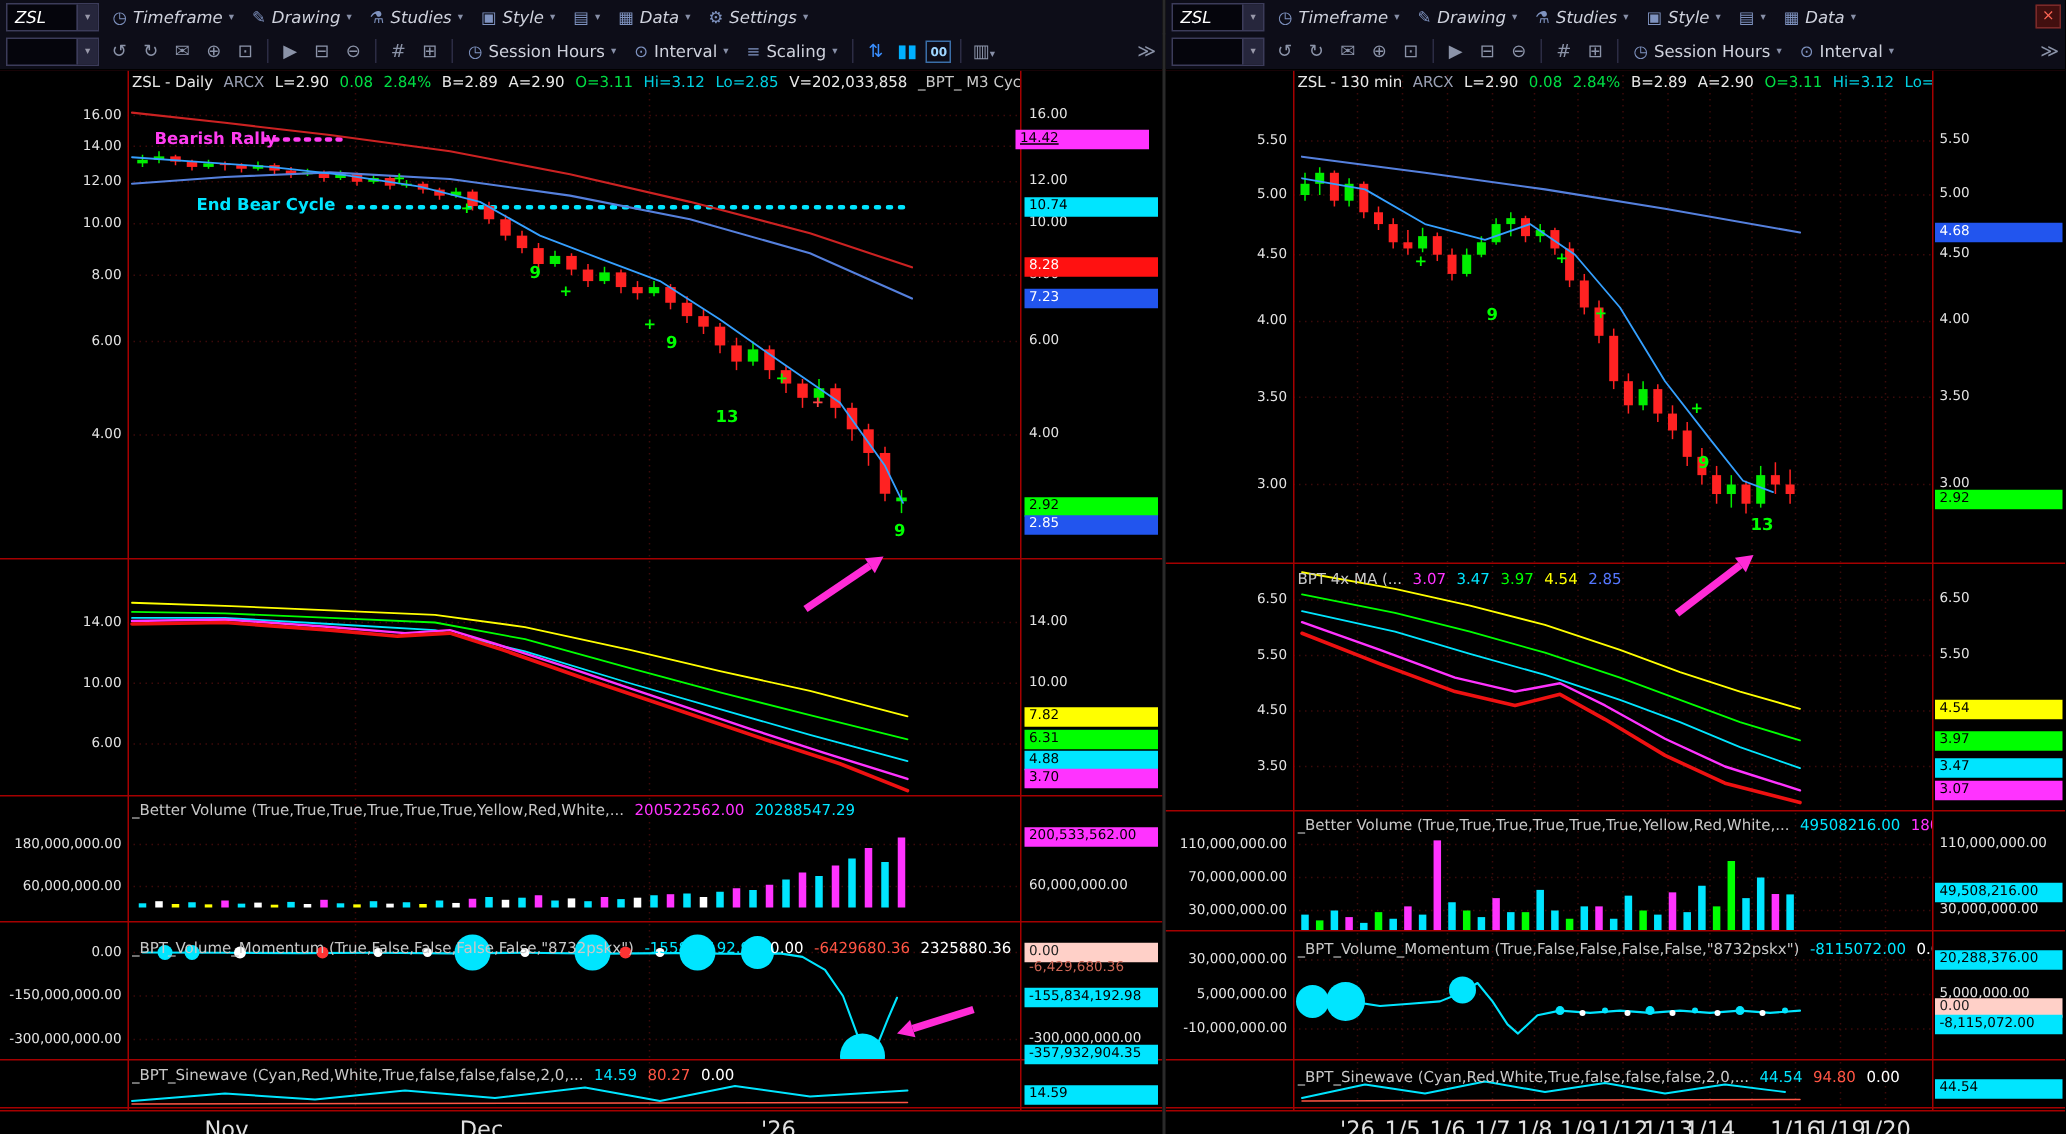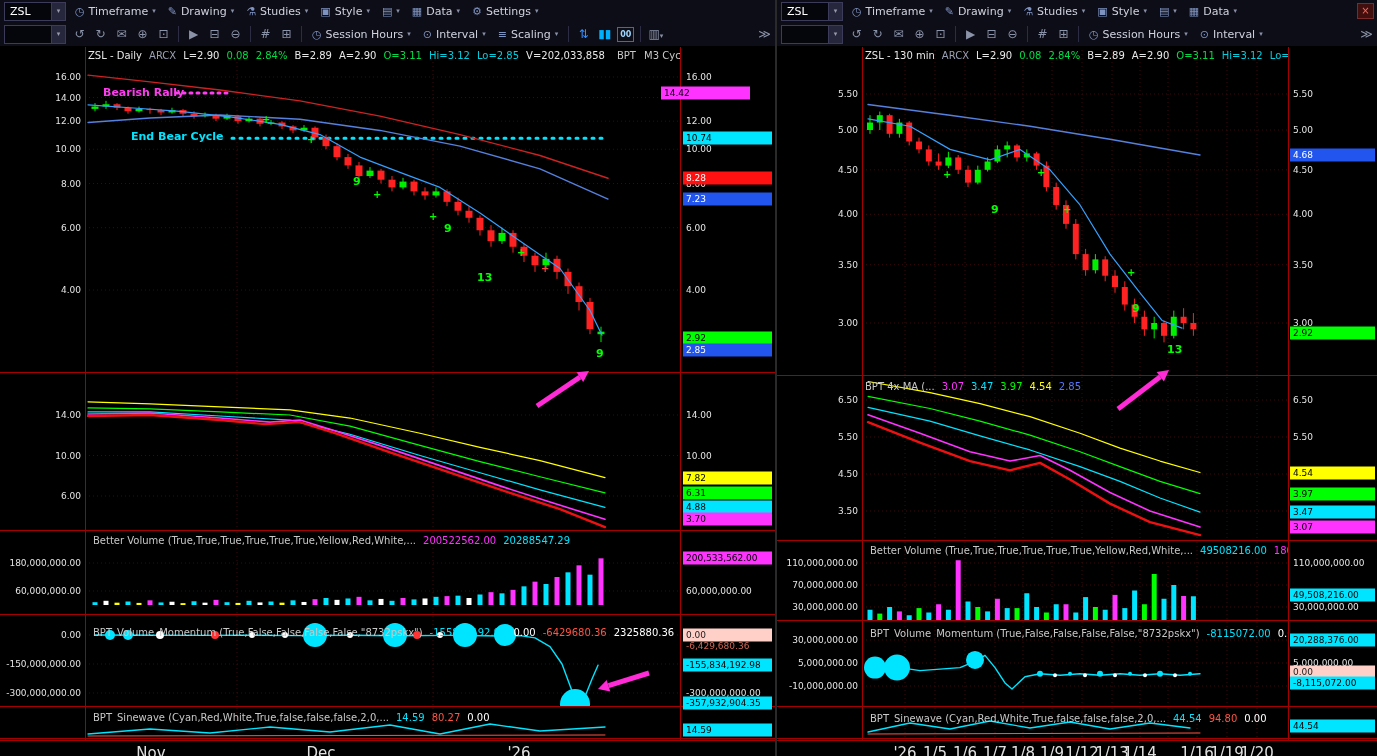--- a/index.html
+++ b/index.html
@@ -1,20 +1,20 @@
 <!DOCTYPE html>
 <html><head>
 <meta charset="utf-8">
 <style>
   html,body{margin:0;padding:0;background:#000;}
   #app{position:relative;width:1377px;height:756px;background:#000;overflow:hidden;
        font-family:"DejaVu Sans",sans-serif;}
   .panel{position:absolute;top:0;height:756px;overflow:hidden;background:#000;}
   .tb{position:absolute;left:0;right:0;display:flex;align-items:center;z-index:20;}
-  .tb1{top:0;height:22px;background:#0d0d18;border-bottom:1px solid #23233a;}
+  .tb1{top:0;height:22px;background:#0d0d18;border-bottom:1px solid #23233a;font-style:italic;}
   .tb2{top:22px;height:24px;background:#0d0d18;border-bottom:1px solid #000;}
   .combo{display:flex;align-items:center;height:17px;background:#05050c;border:1px solid #3c3c5a;margin:0 3px 0 4px;}
   .cval{min-width:36px;padding:0 5px;color:#fff;font-size:11px;}
   .cdd{width:13px;text-align:center;font-size:7px;color:#99a;background:#26263c;border-left:1px solid #3c3c5a;height:100%;line-height:16px;}
   .mbtn{display:flex;align-items:center;gap:4px;padding:0 6px;height:100%;white-space:nowrap;cursor:default;}
   .mic{color:#7f93c0;font-size:11px;}
   .mlb{color:#cfd2dd;font-size:11px;}
   .mcv{color:#8890a8;font-size:7px;}
   .tbi{min-width:19px;text-align:center;color:#8b93a8;font-size:12px;padding:0 1px;}
   .boxic{border:1px solid #3a6ea8;color:#9fd6ff;font-size:8px;font-weight:bold;padding:0 2px;margin:0 2px;height:13px;line-height:13px;}
@@ -240,21 +240,21 @@
         <span class="ylab" style="top: 149.215px;">10.00</span>
         <span class="ylab" style="top: 183.5px;">8.00</span>
         <span class="ylab" style="top: 227.701px;">6.00</span>
         <span class="ylab" style="top: 290px;">4.00</span>
         <span class="plab" style="top: 77px; left: 683px; width: 86px;">16.00</span>
         <span class="plab" style="top: 121.201px; left: 683px; width: 86px;">12.00</span>
         <span class="plab" style="top: 149.215px; left: 683px; width: 86px;">10.00</span>
         <span class="plab" style="top: 183.5px; left: 683px; width: 86px;">8.00</span>
         <span class="plab" style="top: 227.701px; left: 683px; width: 86px;">6.00</span>
         <span class="plab" style="top: 290px; left: 683px; width: 86px;">4.00</span>
-        <span class="plab" style="top: 92.9751px; left: 661px; width: 86px; background: rgb(255, 51, 255); color: rgb(0, 0, 0);">14.42</span>
+        <span class="plab" style="top: 92.9751px; left: 677px; width: 86px; background: rgb(255, 51, 255); color: rgb(0, 0, 0); text-decoration: underline;">14.42</span>
         <span class="plab" style="top: 138.246px; left: 683px; width: 86px; background: rgb(0, 229, 255); color: rgb(0, 0, 0);">10.74</span>
         <span class="plab" style="top: 178.214px; left: 683px; width: 86px; background: rgb(255, 17, 17); color: rgb(255, 255, 255);">8.28</span>
         <span class="plab" style="top: 199.049px; left: 683px; width: 86px; background: rgb(34, 85, 238); color: rgb(255, 255, 255);">7.23</span>
         <span class="plab" style="top: 338.354px; left: 683px; width: 86px; background: rgb(0, 255, 0); color: rgb(0, 0, 0);">2.92</span>
         <span class="plab" style="top: 350px; left: 683px; width: 86px; background: rgb(34, 85, 238); color: rgb(255, 255, 255);">2.85</span>
         <div class="hline" style="top: 530px; width: 775px;"></div>
         <svg width="595" height="156" style="left: 85px; top: 374px;">
           <line x1="0" x2="595" y1="41" y2="41" stroke="#3c0a0a" stroke-width="1" stroke-dasharray="1 3"></line>
           <line x1="0" x2="595" y1="81.5" y2="81.5" stroke="#3c0a0a" stroke-width="1" stroke-dasharray="1 3"></line>
           <line x1="0" x2="595" y1="122" y2="122" stroke="#3c0a0a" stroke-width="1" stroke-dasharray="1 3"></line>

